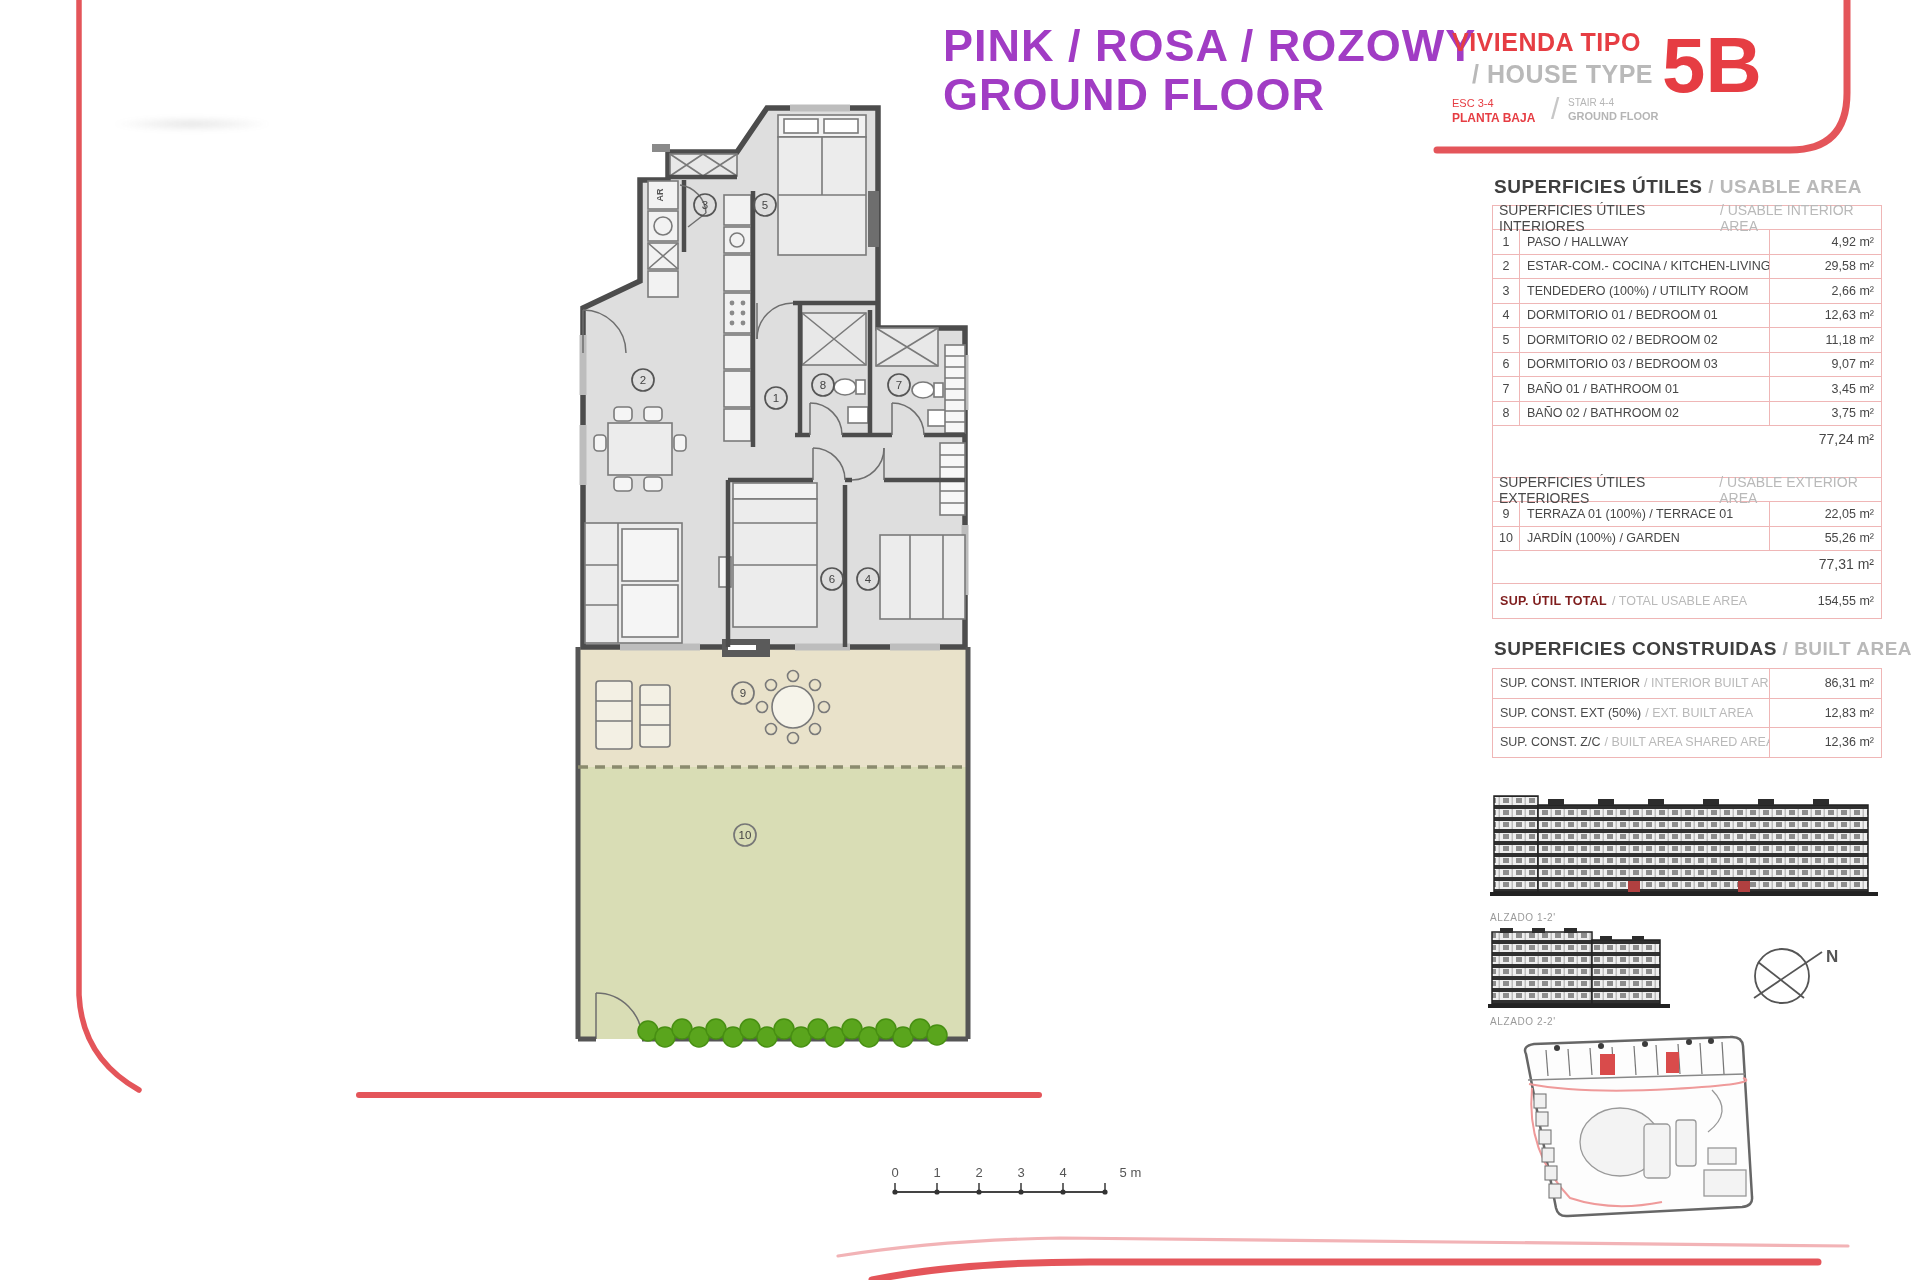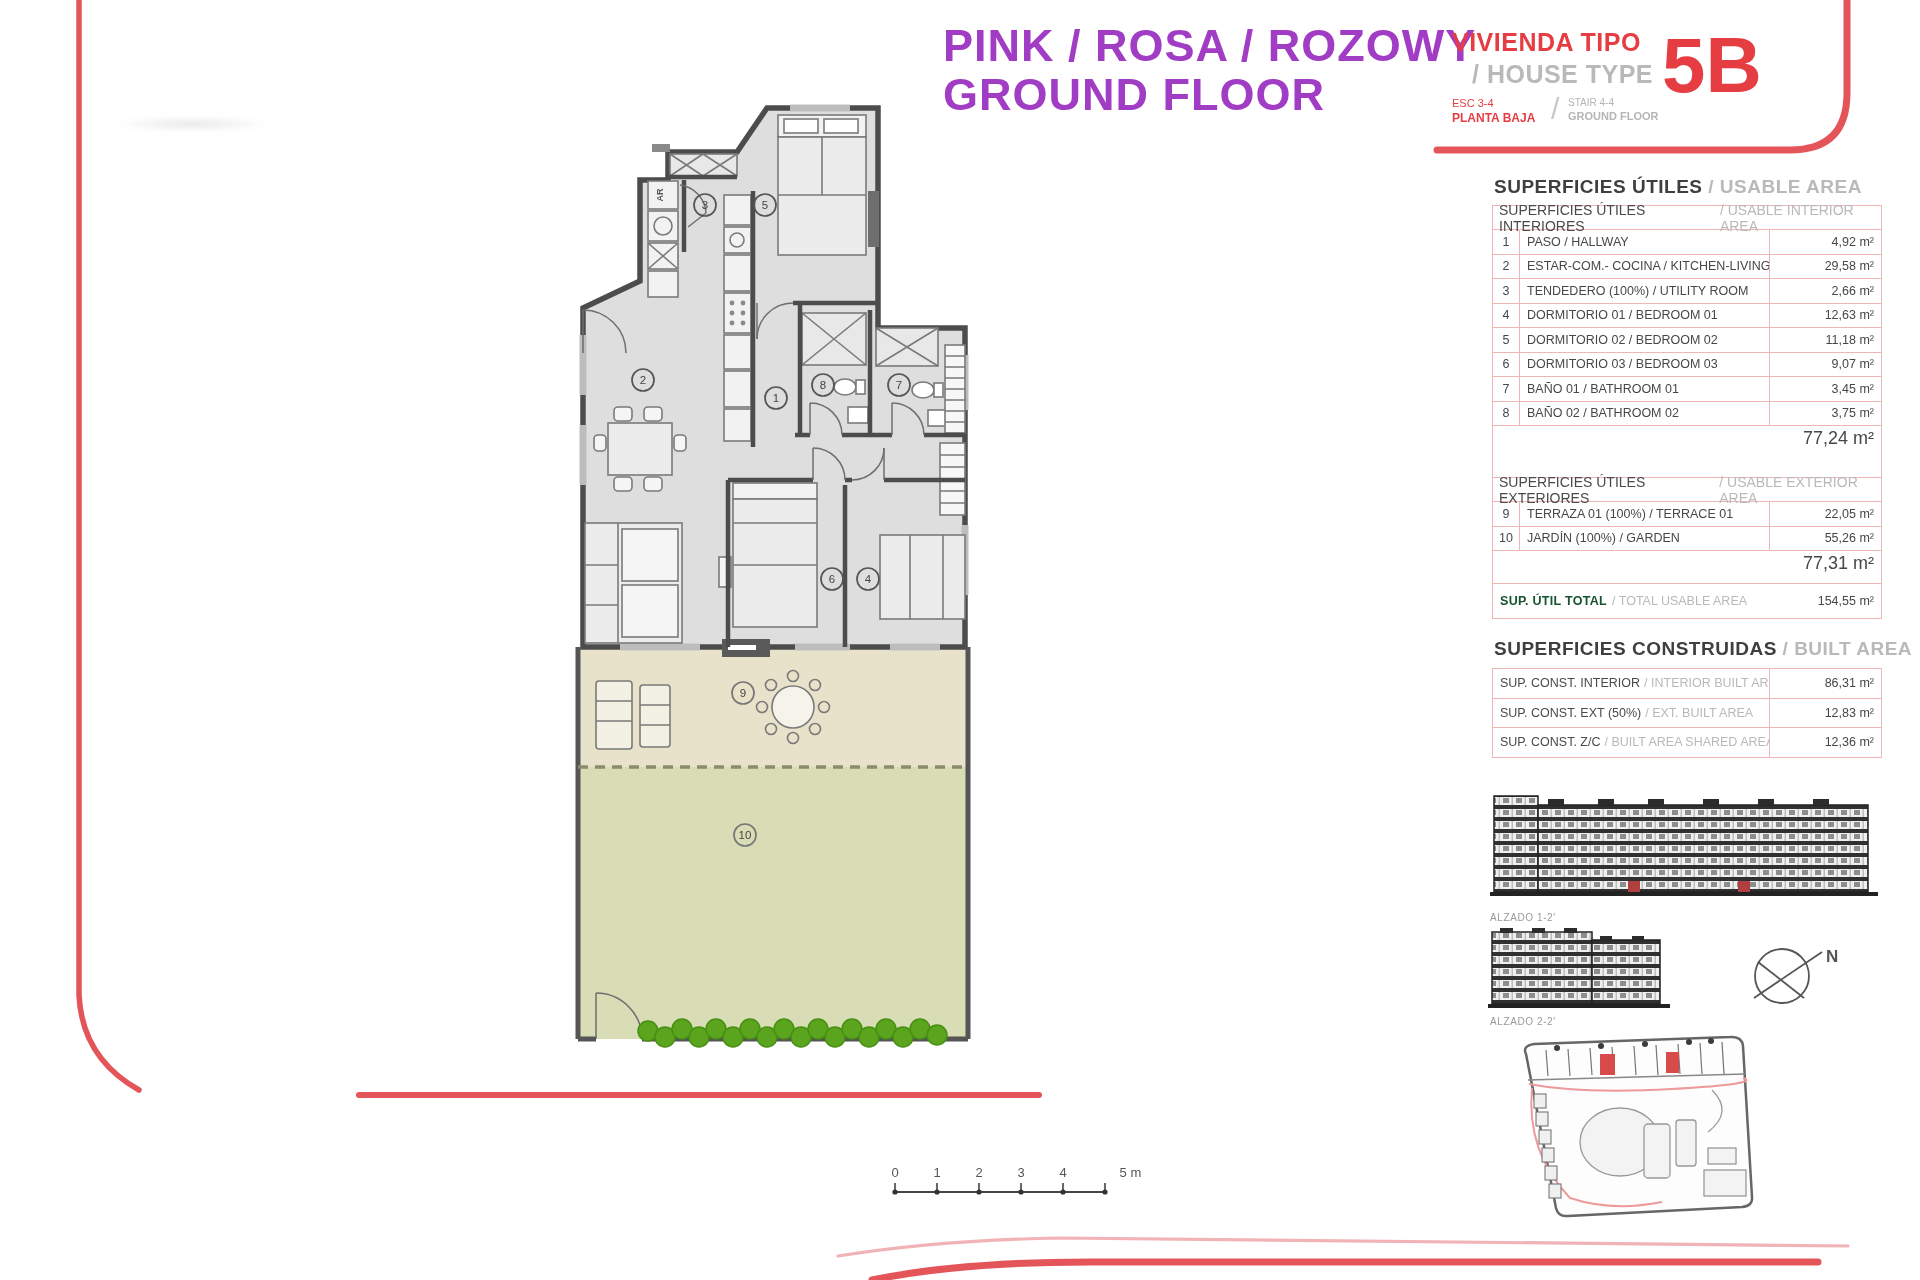--- a/index.html
+++ b/index.html
@@ -29,25 +29,25 @@
   .thead{display:flex;align-items:center;height:23px;padding-left:6px;
          border-bottom:1.4px solid var(--pink);font-size:14px;}
   .thead .es{color:#4a4a4a;} .thead .en{color:var(--gray);margin-left:4px;}
   .trow{display:flex;align-items:center;height:23.5px;border-bottom:1.1px solid var(--pink);}
   .c-num{width:26px;text-align:center;border-right:1.2px solid var(--pink);align-self:stretch;
          display:flex;align-items:center;justify-content:center;}
   .c-label{flex:1;padding-left:7px;white-space:nowrap;overflow:hidden;}
   .c-val{width:104px;align-self:stretch;display:flex;align-items:center;justify-content:flex-end;
          padding-right:7px;border-left:1.2px solid var(--pink);}
   .subtotal{display:flex;justify-content:flex-end;align-items:center;height:25px;
-            padding-right:7px;font-size:18px;color:var(--dark);}
+            padding-right:7px;font-size:14px;color:var(--dark);}
   .spacer1{height:26px;}
   .totalrow{display:flex;align-items:center;height:34px;border-top:1.4px solid var(--pink);
             padding:0 7px;margin-top:auto;}
-  .totalrow .es{color:#14532d;font-weight:bold;letter-spacing:.3px;}
+  .totalrow .es{color:#7f1d1d;font-weight:bold;letter-spacing:.3px;}
   .totalrow .en{color:var(--gray);margin-left:5px;}
   .totalrow .val{margin-left:auto;}
   .b-row{display:flex;align-items:center;height:28.6px;border-top:1.4px solid var(--pink);}
   .b-row:first-child{border-top:none;}
   .b-label{flex:1;padding-left:7px;white-space:nowrap;overflow:hidden;align-self:stretch;
            display:flex;align-items:center;}
   .b-label.divided{border-right:1.2px solid var(--pink);}
   .b-label .es{color:#4a4a4a;} .b-label .en{color:var(--gray);margin-left:4px;}
   .b-val{width:104px;text-align:right;padding-right:7px;color:var(--dark);}
   .elev-label{font-size:10px;color:#9a9a9a;letter-spacing:.6px;}

